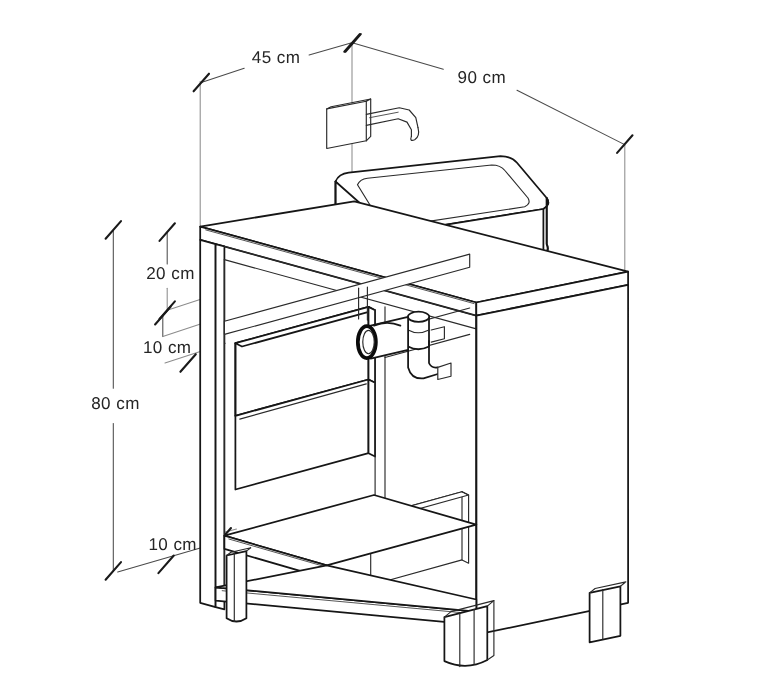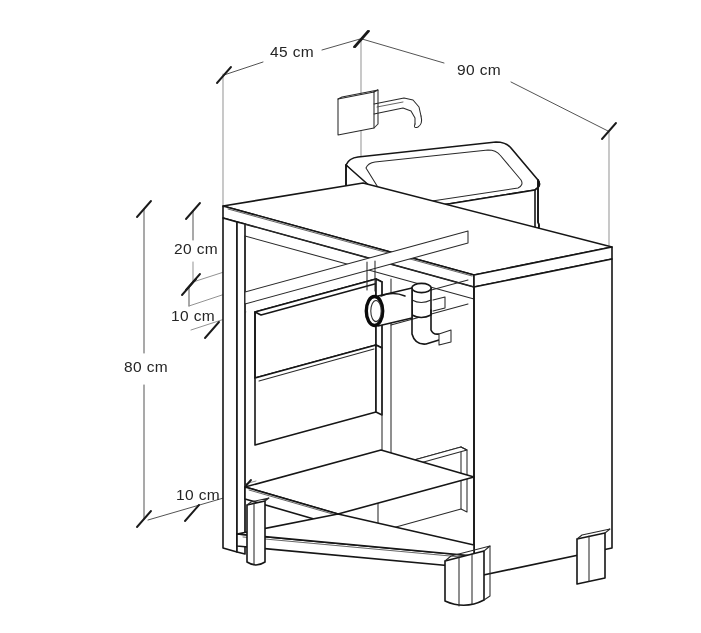--- a/index.html
+++ b/index.html
@@ -11,21 +11,20 @@
     width: 701px;
     height: 633px;
     font-family: "Liberation Sans", sans-serif;
     overflow: hidden;
   }
   #drawing-root {
     position: relative;
     width: 578px;
     height: 633px;
     background: #c4b5fd;
-    margin-left: 41px;
   }
   svg#technical-drawing {
     display: block;
     width: 701px;
     height: 633px;
   }
   .obj-line {
     fill: none;
     stroke: #161616;
     stroke-width: 1.6;

